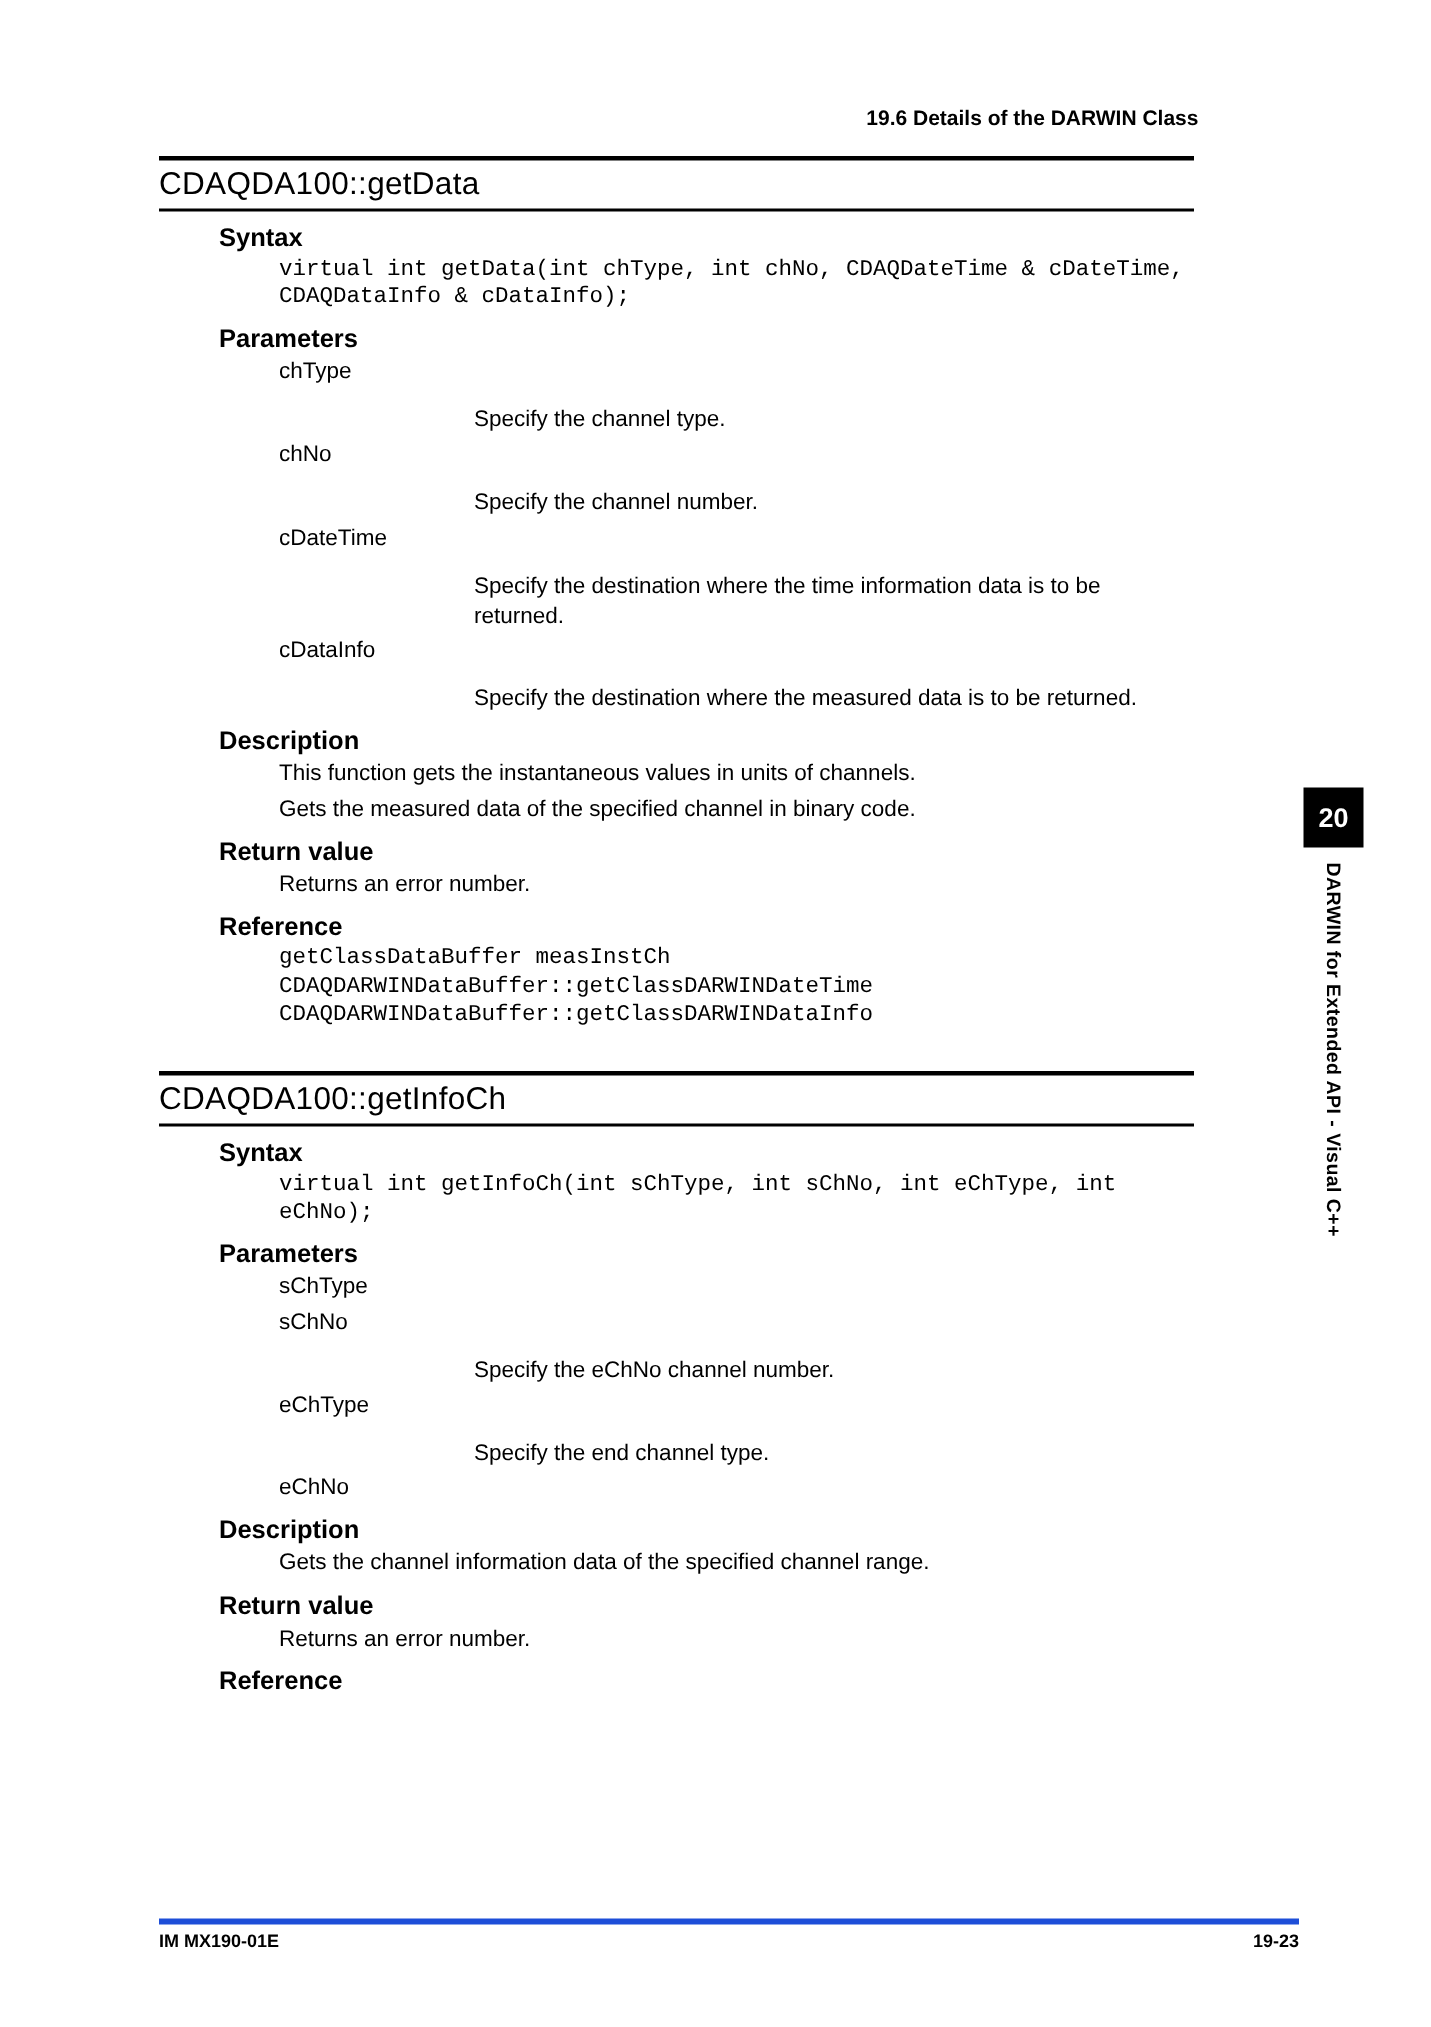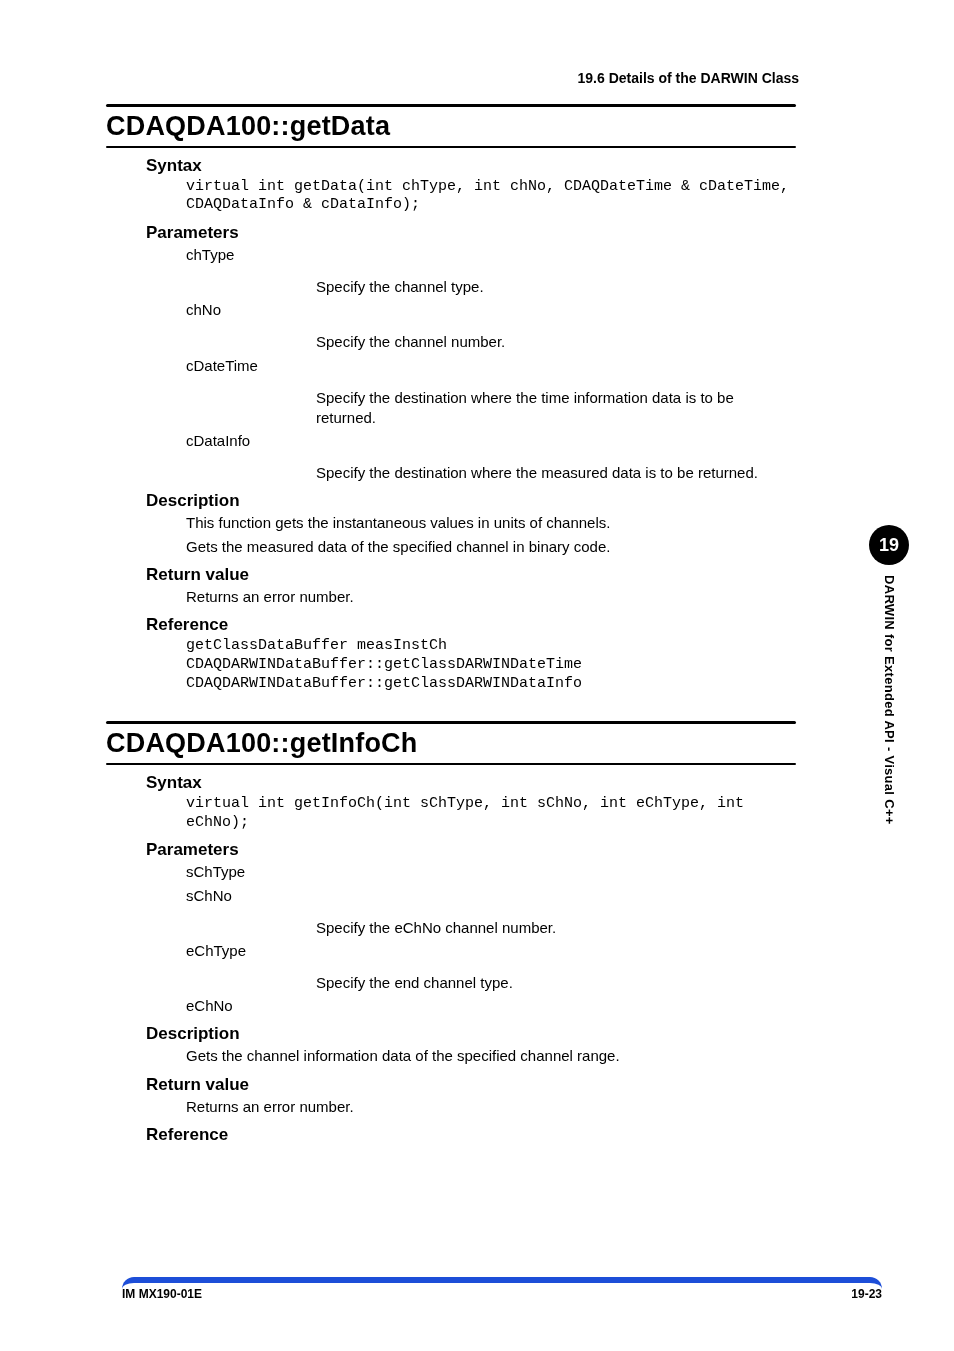--- a/index.html
+++ b/index.html
@@ -1,15 +1,15 @@
 <!DOCTYPE html>
 <html><head>
 <meta charset="utf-8">
 <style>
-  * { margin: 0; padding: 0; box-sizing: border-box; border-radius: 31px; }
+  * { margin: 0; padding: 0; box-sizing: border-box; }
   html, body {
     width: 954px;
     height: 1351px;
     background: #fff;
     font-family: Arial, Helvetica, sans-serif;
     color: #000;
     position: relative;
   }
   .page {
     width: 954px;
@@ -26,22 +26,22 @@
     font-weight: bold;
     text-align: right;
     margin: 0 155px 18px 0;
   }
   .section-rule-thick {
     height: 3px;
     background: #000;
     margin: 0 0 4px 0;
   }
   .section-title {
-    font-size: 27px;
-    font-weight: bold;
+    font-size: 21px;
+    font-weight: normal;
     margin: 0 0 4px 0;
     letter-spacing: 0.2px;
   }
   .section-rule-thin {
     height: 1.5px;
     background: #000;
     margin: 0 0 8px 0;
   }
   .subhead {
     font-size: 17px;
@@ -104,23 +104,23 @@
   .side-text-inner {
     writing-mode: vertical-rl;
     font-size: 13px;
     font-weight: bold;
     font-family: Arial, Helvetica, sans-serif;
     letter-spacing: 0.3px;
   }
   .footer {
     position: absolute;
     bottom: 50px;
-    left: 122px;
+    left: 106px;
     width: 760px;
-    border-top: 6px solid #1d4ed8;
+    border-top: 4px solid #1d4ed8;
     display: flex;
     justify-content: space-between;
     align-items: center;
     padding-top: 4px;
     font-size: 12px;
     margin-top: 41px;
   }
   .footer-left { font-weight: bold; }
   .footer-right { font-weight: bold; }
 </style>
@@ -198,21 +198,21 @@
     <div class="subhead">Description</div>
     <div class="para">Gets the channel information data of the specified channel range.</div>
 
     <div class="subhead">Return value</div>
     <div class="para">Returns an error number.</div>
 
     <div class="subhead">Reference</div>
 
   </div>
 
-  <div class="side-tab">19</div>
+  <div class="side-tab">20</div>
   <div class="side-text">
     <span class="side-text-inner">DARWIN for Extended API - Visual C++</span>
   </div>
 
   <div class="footer">
     <span class="footer-left">IM MX190-01E</span>
     <span class="footer-right">19-23</span>
   </div>
 
 </div>

